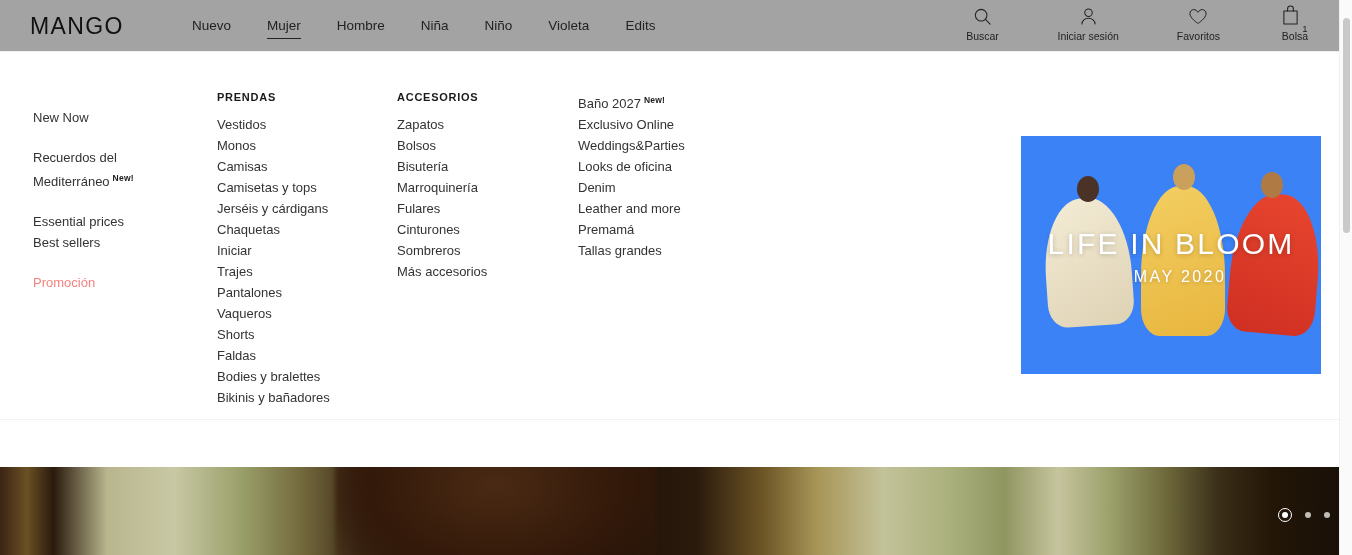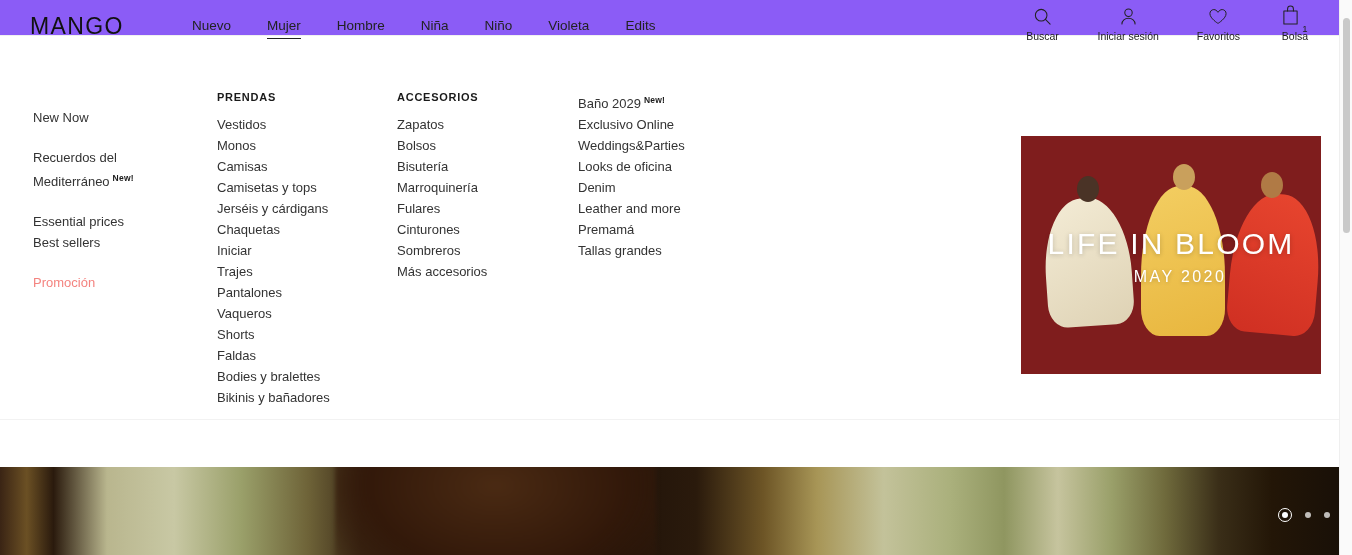--- a/index.html
+++ b/index.html
@@ -35,22 +35,22 @@
     top: 18px; left: 3px;
     width: 7px; height: 215px;
     background: #c9c9c9;
     border-radius: 4px;
   }
 
   
   .header {
     position: absolute;
     top: 0; left: 0;
-    width: 1339px; height: 36px;
-    background: #8b5cf6;
+    width: 1339px; height: 52px;
+    background: #a3a3a3;
     border-bottom: 1px solid #f0f0f0;
     z-index: 40;
   }
 
   .logo {
     position: absolute;
     left: 30px; top: 14px;
     font-size: 23px;
     letter-spacing: 1.4px;
     font-weight: 400;
@@ -76,21 +76,21 @@
     cursor: pointer;
     border-bottom: 1px solid transparent;
   }
   .mainnav-item.active { border-bottom: 1px solid #222222; }
 
   .usernav {
     position: absolute;
     right: 27px; top: 6px;
     display: flex;
     align-items: flex-start;
-    gap: 38px;
+    gap: 58px;
   }
   .usernav-item {
     display: flex;
     flex-direction: column;
     align-items: center;
     cursor: pointer;
     min-width: 34px;
   }
   .usernav-icon {
     height: 21px;
@@ -161,21 +161,21 @@
     letter-spacing: 0.2px;
   }
 
   
   .promo-card {
     position: absolute;
     left: 1021px; top: 84px;
     width: 300px; height: 238px;
     overflow: hidden;
     cursor: pointer;
-    background: #7f1d1d;
+    background: #3b82f6;
   }
   .promo-img {
     position: absolute;
     inset: 0;
     background:
       
       radial-gradient(circle at 8% 88%, rgba(228,96,48,0.85) 0 8px, transparent 9px),
       radial-gradient(circle at 20% 94%, rgba(214,74,56,0.8) 0 7px, transparent 8px),
       radial-gradient(circle at 33% 86%, rgba(236,132,64,0.7) 0 7px, transparent 8px),
       radial-gradient(circle at 46% 95%, rgba(186,110,160,0.55) 0 7px, transparent 8px),
@@ -434,21 +434,21 @@
       <div class="mm-link">Bisutería</div>
       <div class="mm-link">Marroquinería</div>
       <div class="mm-link">Fulares</div>
       <div class="mm-link">Cinturones</div>
       <div class="mm-link">Sombreros</div>
       <div class="mm-link">Más accesorios</div>
     </div>
 
     <div class="mm-col mm-col-3">
       <div class="mm-link">
-        <span>Baño 2029</span><span class="badge-new">New!</span>
+        <span>Baño 2027</span><span class="badge-new">New!</span>
       </div>
       <div class="mm-link">Exclusivo Online</div>
       <div class="mm-link">Weddings&amp;Parties</div>
       <div class="mm-link">Looks de oficina</div>
       <div class="mm-link">Denim</div>
       <div class="mm-link">Leather and more</div>
       <div class="mm-link">Premamá</div>
       <div class="mm-link">Tallas grandes</div>
     </div>
 

